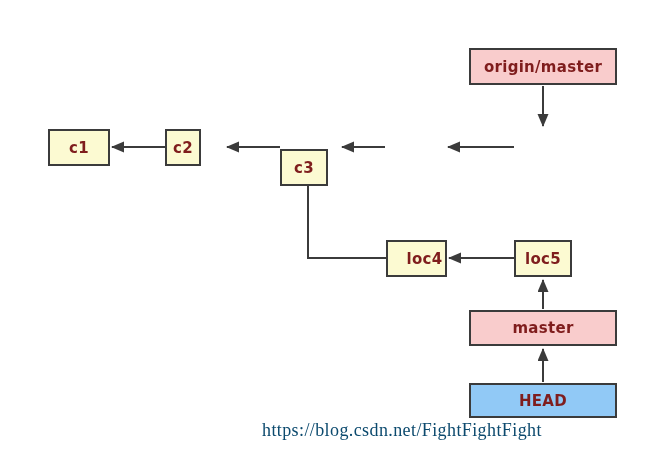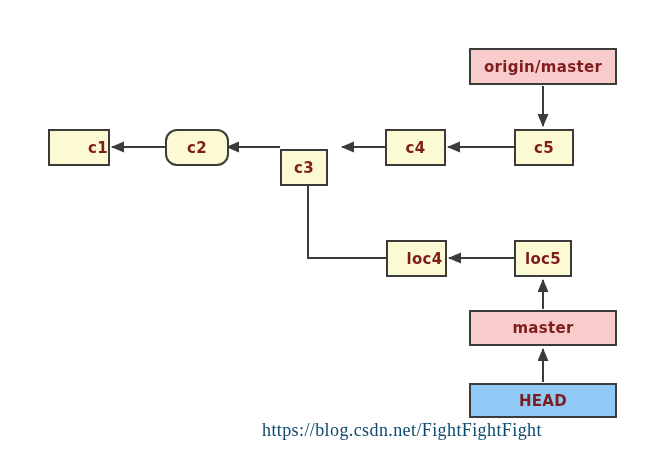--- a/index.html
+++ b/index.html
@@ -29,22 +29,22 @@
     justify-content: center;
     font-weight: bold;
     font-size: 15px;
     color: #7f1d1d;
     letter-spacing: 0.3px;
   }
   .commit { background: #fcfad2; }
   .pointer { background: #f9cccc; }
   .headbox { background: #91c9f6; }
 
-  .node-c1 { left: 48px;  top: 129px; width: 62px;  height: 37px; justify-content: flex-end; }
-  .node-c2 { left: 165px; top: 129px; width: 64px;  height: 37px; border-radius: 12px; }
+  .node-c1 { left: 48px;  top: 129px; width: 62px;  height: 37px; }
+  .node-c2 { left: 165px; top: 129px; width: 36px;  height: 37px; }
   .node-c3 { left: 280px; top: 129px; width: 48px;  height: 37px; margin-top: 20px; }
   .node-c4 { left: 385px; top: 129px; width: 61px;  height: 37px; }
   .node-c5 { left: 514px; top: 129px; width: 60px;  height: 37px; }
   .node-origin-master { left: 469px; top: 48px;  width: 148px; height: 37px; }
   .node-loc4 { left: 386px; top: 240px; width: 61px; height: 37px; padding-left: 16px; }
   .node-loc5 { left: 514px; top: 240px; width: 58px; height: 37px; text-align: right; }
   .node-master { left: 469px; top: 310px; width: 148px; height: 36px; }
   .node-head  { left: 469px; top: 383px; width: 148px; height: 35px; }
 
   .watermark {
@@ -82,26 +82,20 @@
 
   <div class="node commit node-c1">
     <span>c1</span>
   </div>
   <div class="node commit node-c2">
     <span>c2</span>
   </div>
   <div class="node commit node-c3">
     <span>c3</span>
   </div>
-  <div class="node commit node-c4">
-    <span>c4</span>
-  </div>
-  <div class="node commit node-c5">
-    <span>c5</span>
-  </div>
 
   <div class="node pointer node-origin-master">
     <span>origin/master</span>
   </div>
 
   <div class="node commit node-loc4">
     <span>loc4</span>
   </div>
   <div class="node commit node-loc5">
     <span>loc5</span>

